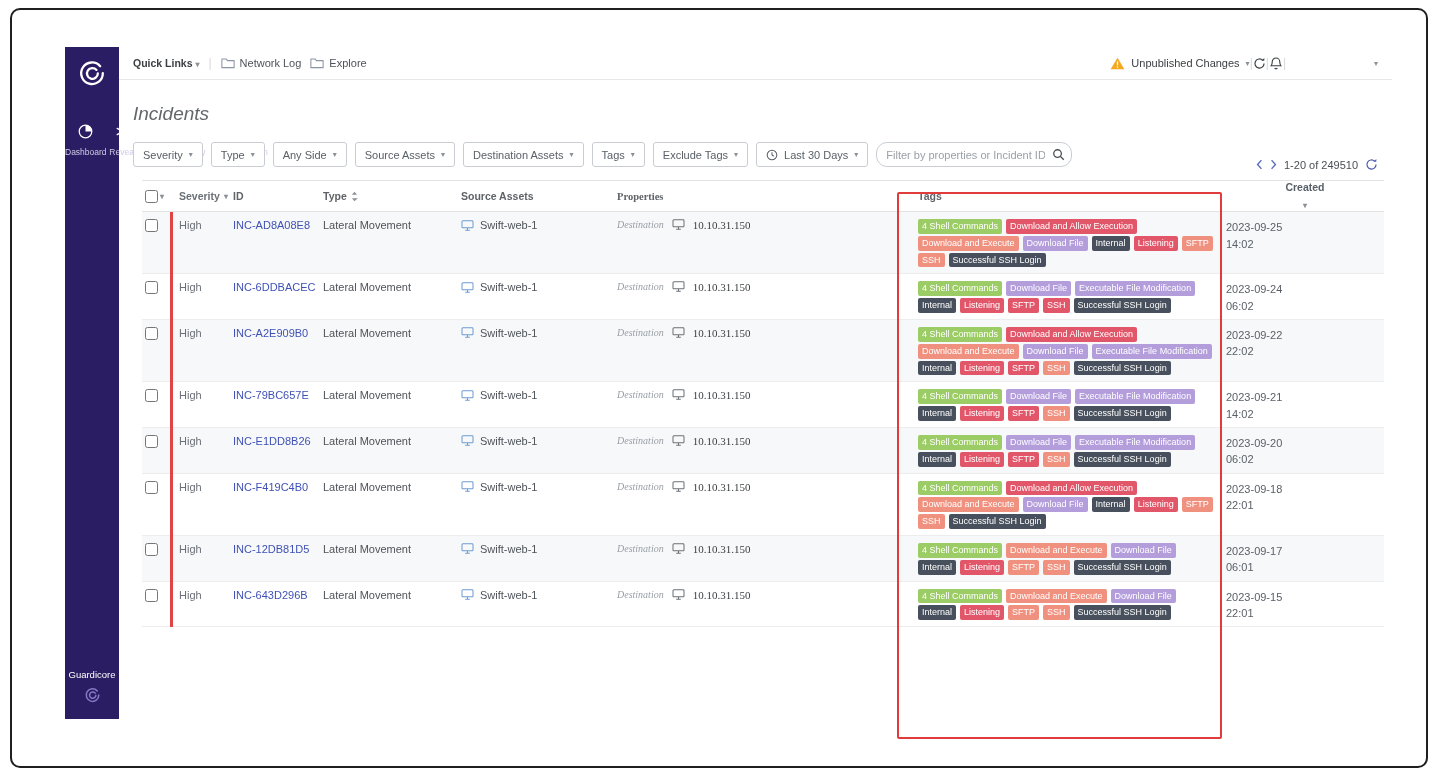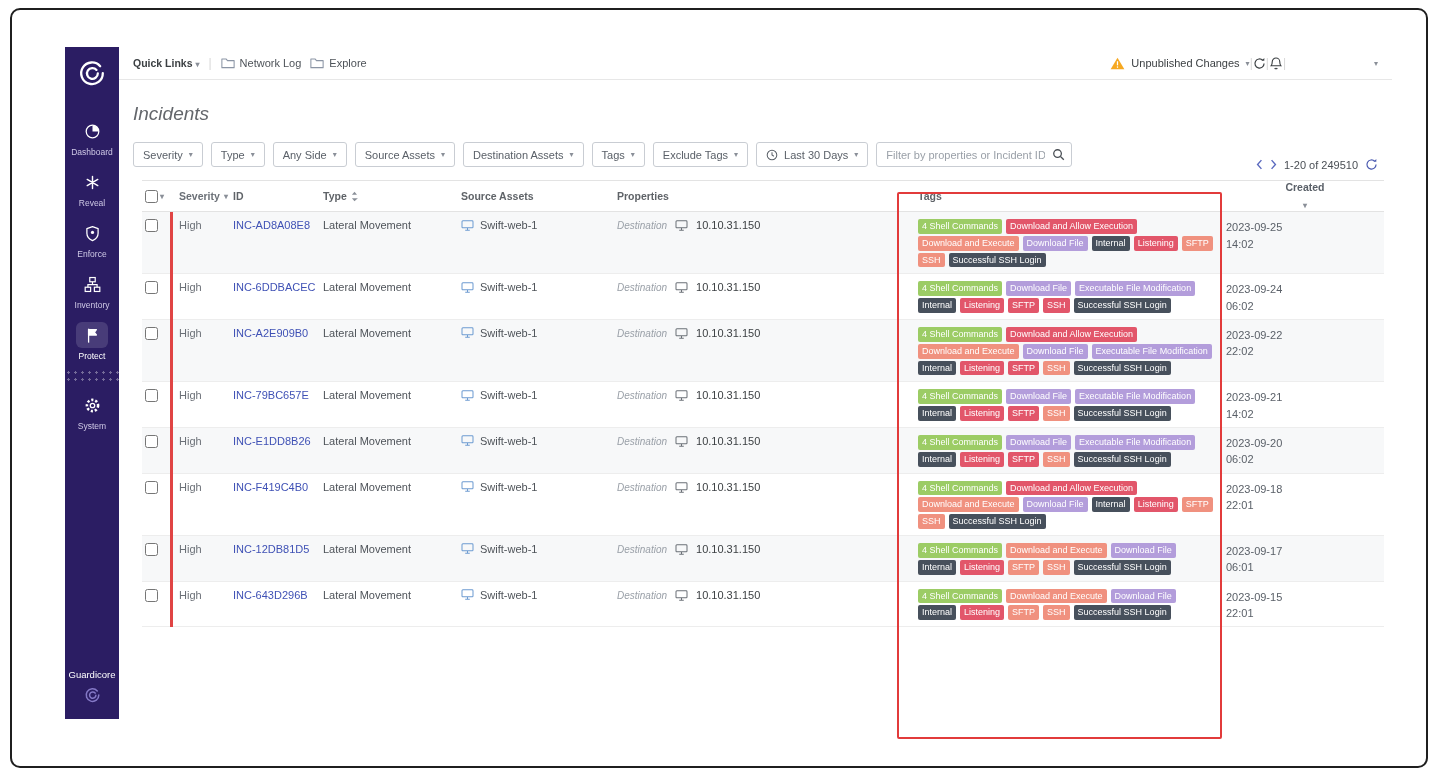--- a/index.html
+++ b/index.html
@@ -5,21 +5,21 @@
   * { box-sizing: border-box; margin: 0; padding: 0; }
   html,body { width:1440px; height:778px; background:#fff; overflow:hidden;
     font-family:"Liberation Sans", sans-serif; }
   .frame { position:absolute; left:10px; top:8px; width:1418px; height:760px;
     border:2px solid #1f1f1f; border-radius:10px; background:#fff; overflow:hidden; }
 
   
   .sidebar { position:absolute; left:53px; top:37px; width:54px; height:672px;
     background:#2b1d63; display:flex; flex-direction:column; align-items:center; }
   .logo-wrap { margin-top:9px; }
-  .menu { margin-top:26px; width:100%; display:flex; flex-direction:column; align-items:center; }
+  .menu { margin-top:26px; width:100%; display:flex; align-items:center; }
   .menu-item { display:flex; flex-direction:column; align-items:center; gap:3px;
     margin-bottom:12px; width:100%; cursor:pointer; }
   .ibox { width:32px; height:26px; display:flex; align-items:center; justify-content:center; border-radius:6px; }
   .menu-item.active .ibox { background:rgba(255,255,255,.14); }
   .menu-label { font-size:8.5px; color:#cfc9e6; }
   .menu-item.active .menu-label { color:#fff; }
   .dots { width:54px; height:13px; margin:-4px 0 10px;
     background-image:radial-gradient(circle, rgba(255,255,255,.35) 1px, transparent 1.3px);
     background-size:7px 7px; }
   .sidebar-bottom { margin-top:auto; display:flex; flex-direction:column; align-items:center;
@@ -40,21 +40,21 @@
   .user-dd { width:92px; display:flex; justify-content:flex-end; cursor:pointer; }
 
   .content { padding:0 14px; }
   .page-title { margin-top:23px; font-size:19px; font-weight:400; color:#63666b;font-style:italic; }
 
   .filter-row { margin-top:13px; display:flex; align-items:center; gap:8px; }
   .pill { height:25px; border:1px solid #c9cdd3; border-radius:3px; background:#fff;
     display:inline-flex; align-items:center; gap:6px; padding:0 9px; font-size:11px;
     color:#5a6068; cursor:pointer; white-space:nowrap; }
   .search-wrap { position:relative; }
-  .search-input { width:196px; height:25px; border:1px solid #c9cdd3; border-radius:3px;
+  .search-input { width:196px; height:25px; border:1px solid #c9cdd3; border-radius:11px;
     font-size:11px; padding:0 26px 0 9px; color:#333; font-family:"Liberation Sans", sans-serif; }
   .search-input::placeholder { color:#9aa0a8; }
   .search-icon { position:absolute; right:7px; top:6px; }
   .pagination { margin-left:auto; display:flex; align-items:center; gap:7px; font-size:11px; color:#4a4f55;margin-top:20px; }
   .pg-btn { background:none; border:none; cursor:pointer; display:flex; align-items:center; }
 
   .csv-row { display:flex; justify-content:flex-end; margin-top:11px; }
   .csv-btn { height:21px; border:1px solid #c9cdd3; border-radius:3px; background:#fff;
     display:inline-flex; align-items:center; gap:5px; padding:0 8px; font-size:10.5px;
     color:#54585e; cursor:pointer; }
@@ -69,21 +69,21 @@
   .trow::before { content:""; position:absolute; left:28px; top:0; bottom:-1px; width:3px; background:#e04444; }
   .trow:nth-child(odd) { background:#f7f8f9; }
   .cell { flex:none; }
   .c-check { width:28px; padding-left:3px; display:flex; align-items:center; gap:2px; }
   .c-check input { width:13px; height:13px; cursor:pointer; }
   .c-sev { width:63px; padding-left:9px; color:#6b7077; }
   .c-id { width:90px; }
   .id-link { color:#3f51b5; text-decoration:none; cursor:pointer; }
   .c-type { width:138px; }
   .c-src { width:156px; display:flex; align-items:center; gap:6px; }
-  .c-props { width:301px; display:flex; align-items:flex-end; gap:8px; }
+  .c-props { width:301px; display:flex; align-items:flex-start; gap:8px;font-family:Liberation Serif, serif; }
   .dest-label { font-style:italic; color:#9aa0a8; font-size:10px; }
   .ip { color:#3c4043; }
   .c-tags { width:308px; padding-right:8px; display:flex; flex-wrap:wrap; align-content:flex-start; }
   .c-created { width:158px; line-height:1.5; color:#5a6068;flex-direction:column; }
   .tag { color:#fff; font-size:9px; line-height:1.2; padding:2px 4px; border-radius:2px;
     margin:0 4px 2px 0; white-space:nowrap; cursor:pointer; }
   .mon-blue { color:#6d9bd1; display:flex; }
   .mon-gray { color:#6b7077; display:flex; }
 
   

